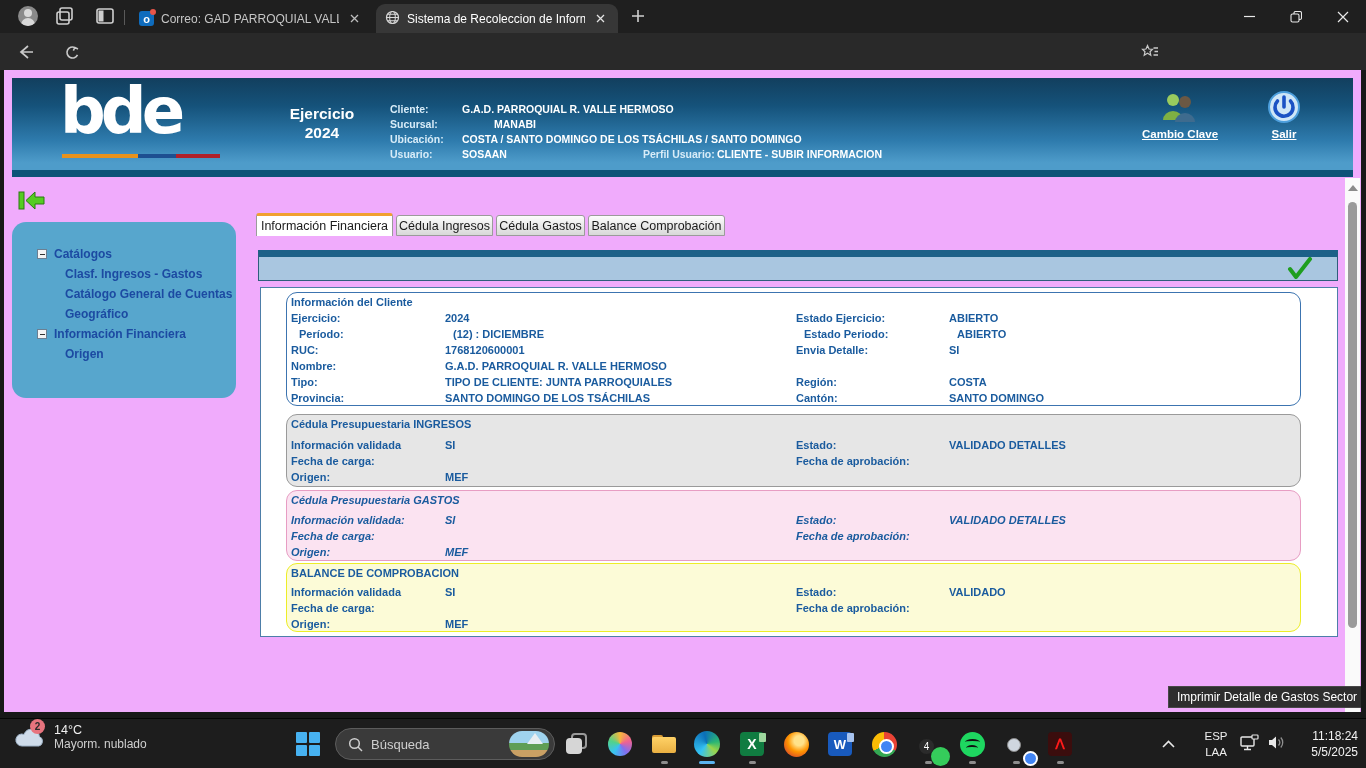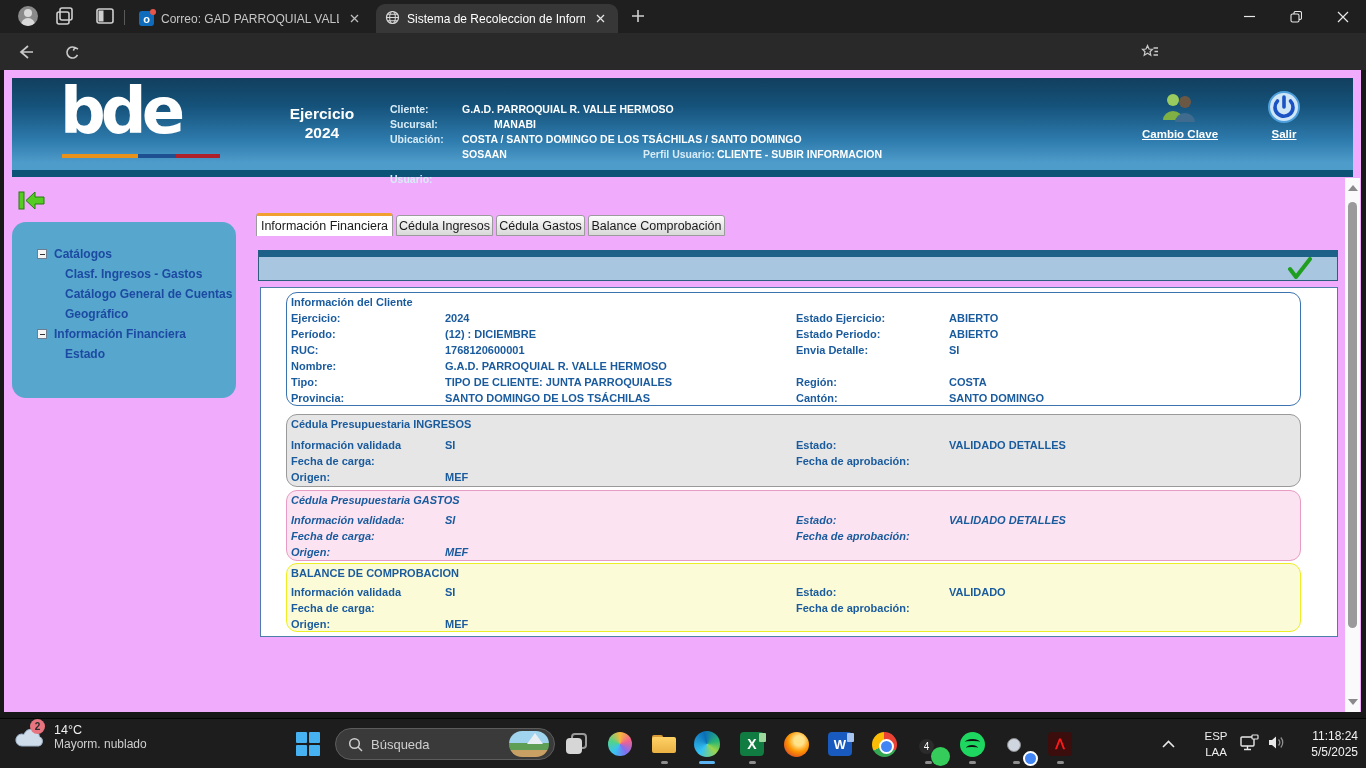--- a/index.html
+++ b/index.html
@@ -269,21 +269,21 @@
     <div class="ejercicio">
       <div>Ejercicio</div>
       <div>2024</div>
     </div>
     <span class="hf-label" style="top:25px;">Cliente:</span>
     <span class="hf-value" style="top:25px;">G.A.D. PARROQUIAL R. VALLE HERMOSO</span>
     <span class="hf-label" style="top:40px;text-align:center;">Sucursal:</span>
     <span class="hf-value" style="top:40px;padding-left:32px;">MANABI</span>
     <span class="hf-label" style="top:55px;">Ubicación:</span>
     <span class="hf-value" style="top:55px;">COSTA / SANTO DOMINGO DE LOS TSÁCHILAS / SANTO DOMINGO</span>
-    <span class="hf-label" style="top:70px;margin-top:25px;">Usuario:</span>
+    <span class="hf-label" style="top:70px;">Usuario:</span>
     <span class="hf-value" style="top:70px;">SOSAAN</span>
     <span class="hf-label2" style="top:70px;">Perfil Usuario:</span>
     <span class="hf-value2" style="top:70px;">CLIENTE - SUBIR INFORMACION</span>
 
     <div class="abs" style="left:1145px; top:14px; width:44px; height:32px;">
       <svg width="44" height="32" viewBox="0 0 44 32">
         <circle cx="16" cy="8" r="6" fill="#9acb5e"></circle>
             <path d="M6 28 a10 9 0 0 1 20 0 Z" fill="#7fb043"></path>
         <circle cx="28" cy="10" r="6" fill="#6b5844"></circle>
             <path d="M18 30 a10 9 0 0 1 20 0 Z" fill="#3e6b8e"></path>
@@ -321,21 +321,21 @@
       <span class="tree-label">Catálogo General de Cuentas</span>
     </div>
     <div class="tree-row" style="left:53px; top:82px;">
       <span class="tree-label">Geográfico</span>
     </div>
     <div class="tree-row" style="left:25px; top:102px;">
       <span class="expander"></span>
       <span class="tree-label">Información Financiera</span>
     </div>
     <div class="tree-row" style="left:53px; top:122px;">
-      <span class="tree-label">Estado</span>
+      <span class="tree-label">Origen</span>
     </div>
   </div>
 
   <div class="ctab active" style="left:252px; width:137px;">
         <span>Información Financiera</span>
       </div>
   <div class="ctab inactive" style="left:392px; width:97px;">
         <span>Cédula Ingresos</span>
       </div>
   <div class="ctab inactive" style="left:492px; width:89px;">
@@ -354,21 +354,21 @@
   <div class="container">
 
     <div class="panel p-cliente">
       <div class="p-title">Información del Cliente</div>
       <div class="p-row" style="top:19px;">
             <span class="c1">Ejercicio:</span>
             <span class="c2">2024</span>
             <span class="c3">Estado Ejercicio:</span>
             <span class="c4">ABIERTO</span>
           </div>
-      <div class="p-row" style="top:35px;">
+      <div class="p-row" style="top:35px;margin-left:8px;">
             <span class="c1">Período:</span>
             <span class="c2">(12) : DICIEMBRE</span>
             <span class="c3">Estado Periodo:</span>
             <span class="c4">ABIERTO</span>
           </div>
       <div class="p-row" style="top:51px;">
             <span class="c1">RUC:</span>
             <span class="c2">1768120600001</span>
             <span class="c3">Envia Detalle:</span>
             <span class="c4">SI</span>
@@ -460,20 +460,21 @@
     </div>
 
   </div>
 
   <div class="scrollbar">
     <div class="sb-arrow sb-up"></div>
     <div class="sb-thumb"></div>
     <div class="sb-arrow sb-down"></div>
   </div>
 
+  <div class="tooltip">Imprimir Detalle de Gastos Sector</div>
 
 </div>
 </div>
 
 <div class="taskbar">
 
   <div class="weather">
     <span style="position:relative; width:32px; height:26px;">
       <svg width="32" height="26" viewBox="0 0 32 26">
           <path d="M8 22 a6 6 0 1 1 2-11.6 a8 8 0 0 1 15.4 2.2 A5 5 0 0 1 25 22 Z" fill="#cfdcea" stroke="#9fb4c9" stroke-width="1"></path>

